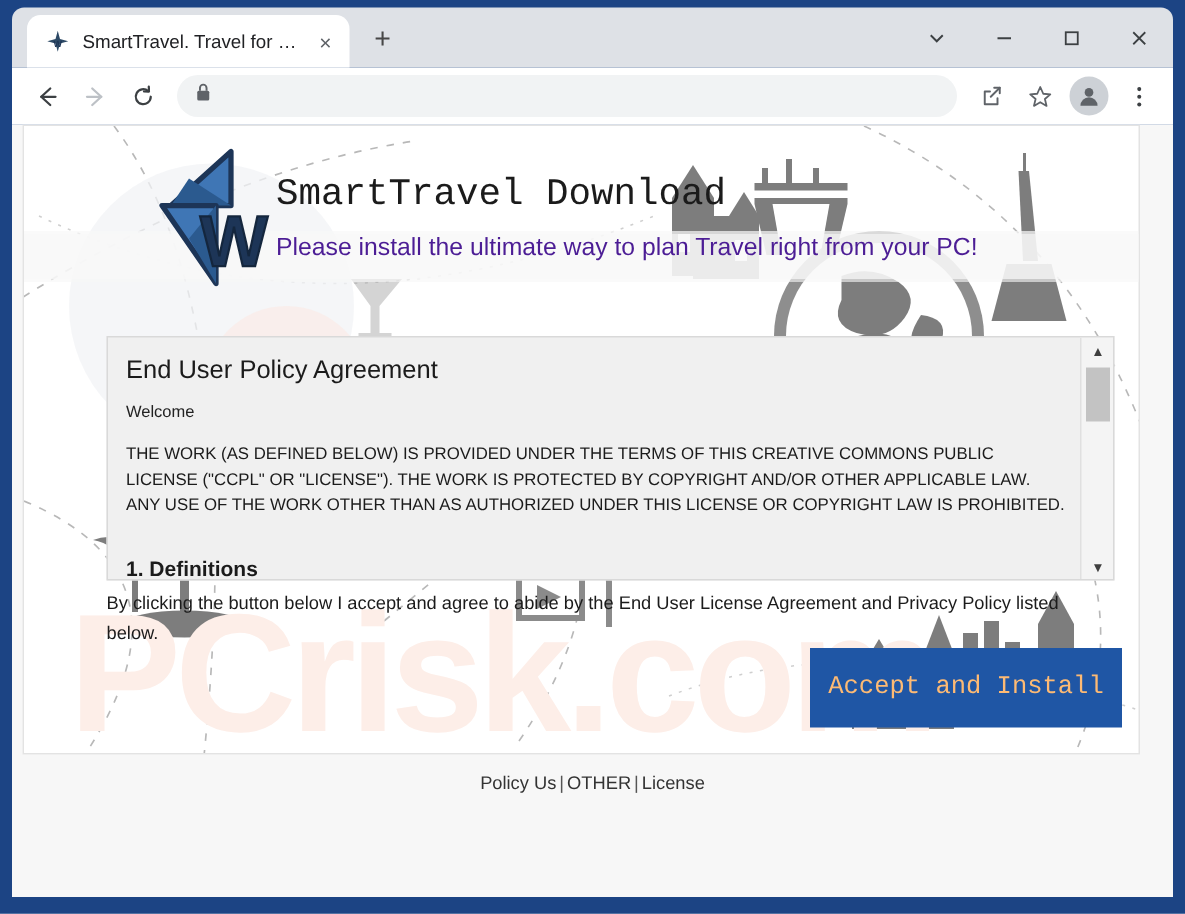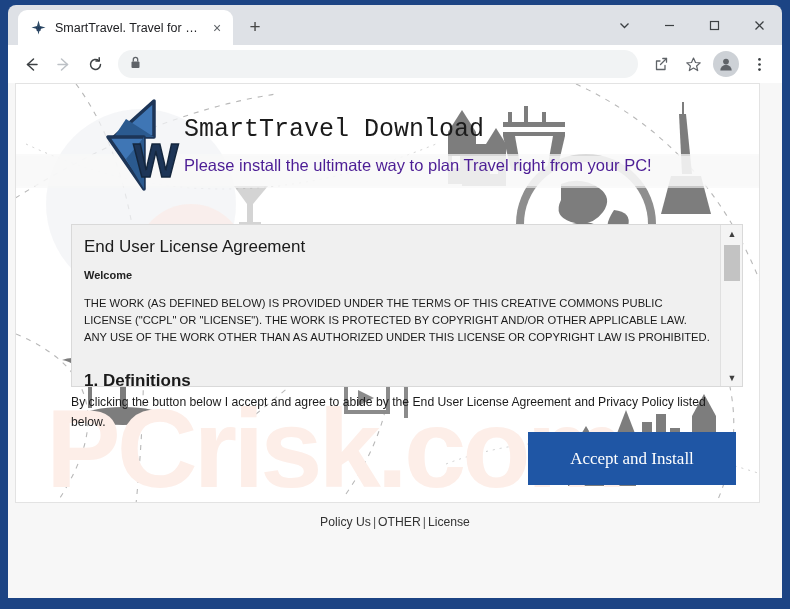--- a/index.html
+++ b/index.html
@@ -239,32 +239,31 @@
   .eula-title {
     font-size: 17px;
     color: #1b1b1b;
     margin-bottom: 12px;
   }
 
   .eula-welcome {
     font-size: 11px;
     color: #222;
     margin-bottom: 14px;
-    font-weight: bold;
   }
 
   .eula-para {
     font-size: 11.2px;
     color: #1b1b1b;
     line-height: 17px;
     margin-bottom: 25px;
   }
 
   .eula-h {
-    font-size: 17px;
+    font-size: 14px;
     font-weight: bold;
     color: #1b1b1b;
     margin-bottom: 13px;
   }
 
   .eula-def {
     font-size: 11.2px;
     color: #1b1b1b;
     line-height: 16px;
   }
@@ -300,27 +299,27 @@
     width: 660px;
     font-size: 12.2px;
     color: #1b1b1b;
     line-height: 20px;
     z-index: 4;
   }
 
   
   .install-btn {
     position: absolute;
-    left: 512px; top: 348px;
+    left: 524px; top: 348px;
     width: 208px; height: 53px;
     background: #1f56a5;
     border: none;
-    color: #ffffff;
+    color: #fdba74;
     font-size: 17px;
-    font-family: Liberation Serif, serif;
+    font-family: Liberation Mono, monospace;
     z-index: 5;
     cursor: pointer;
   }
 
   
   .footer {
     position: absolute;
     left: 0; top: 432px;
     width: 100%;
     text-align: center;
@@ -578,21 +577,21 @@
               <text x="60" y="88" font-size="48" font-weight="bold" fill="#1d3557" stroke="#14263d" stroke-width="1.5" text-anchor="middle" font-family="Liberation Sans, sans-serif">W</text>
             </svg>
           </div>
 
           <div class="hdr-title">SmartTravel Download</div>
           <div class="hdr-sub">Please install the ultimate way to plan Travel right from your PC!</div>
         </div>
 
         <div class="eula-box">
           <div class="eula-inner">
-            <div class="eula-title">End User License Agreement</div>
+            <div class="eula-title">End User Policy Agreement</div>
             <div class="eula-welcome">Welcome</div>
             <div class="eula-para">THE WORK (AS DEFINED BELOW) IS PROVIDED UNDER THE TERMS OF THIS CREATIVE COMMONS PUBLIC LICENSE ("CCPL" OR "LICENSE"). THE WORK IS PROTECTED BY COPYRIGHT AND/OR OTHER APPLICABLE LAW. ANY USE OF THE WORK OTHER THAN AS AUTHORIZED UNDER THIS LICENSE OR COPYRIGHT LAW IS PROHIBITED.</div>
             <div class="eula-h">1. Definitions</div>
             <div class="eula-def">"Adaptation" means a work based upon the Work, or upon the Work and other pre-existing works, such as a translation,</div>
           </div>
 
           <div class="eula-scrollbar">
             <div class="sb-arrow up">▲</div>
             <div class="sb-thumb"></div>
             <div class="sb-arrow down">▼</div>

